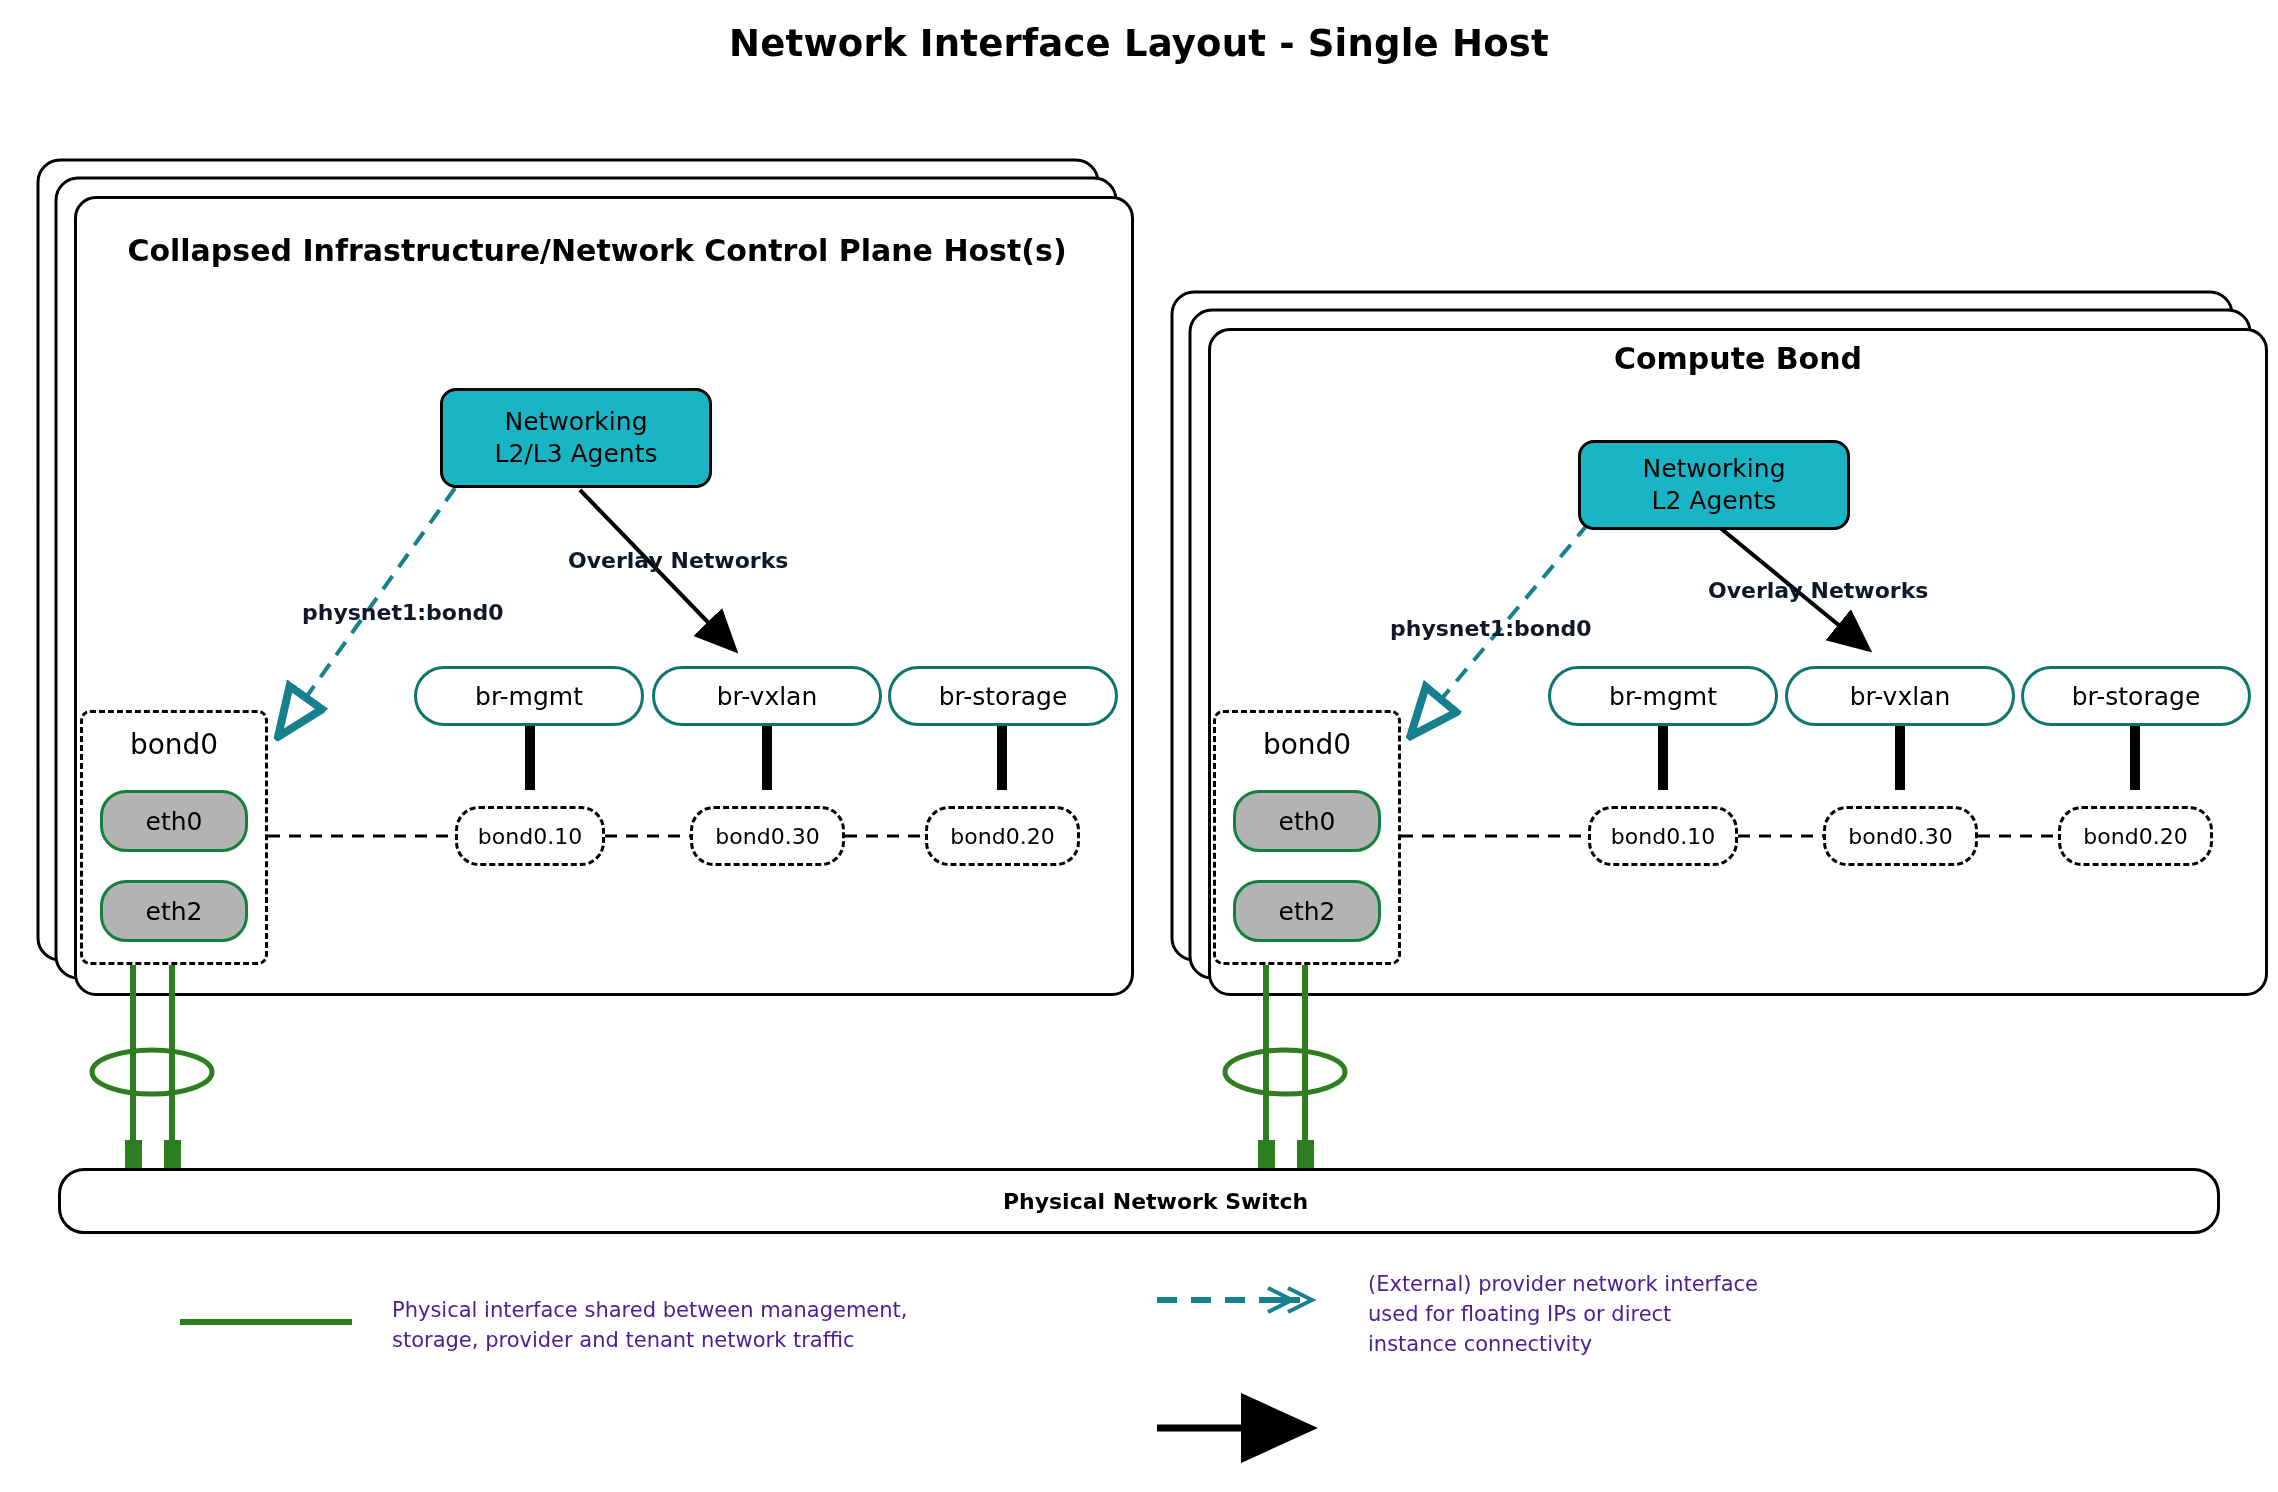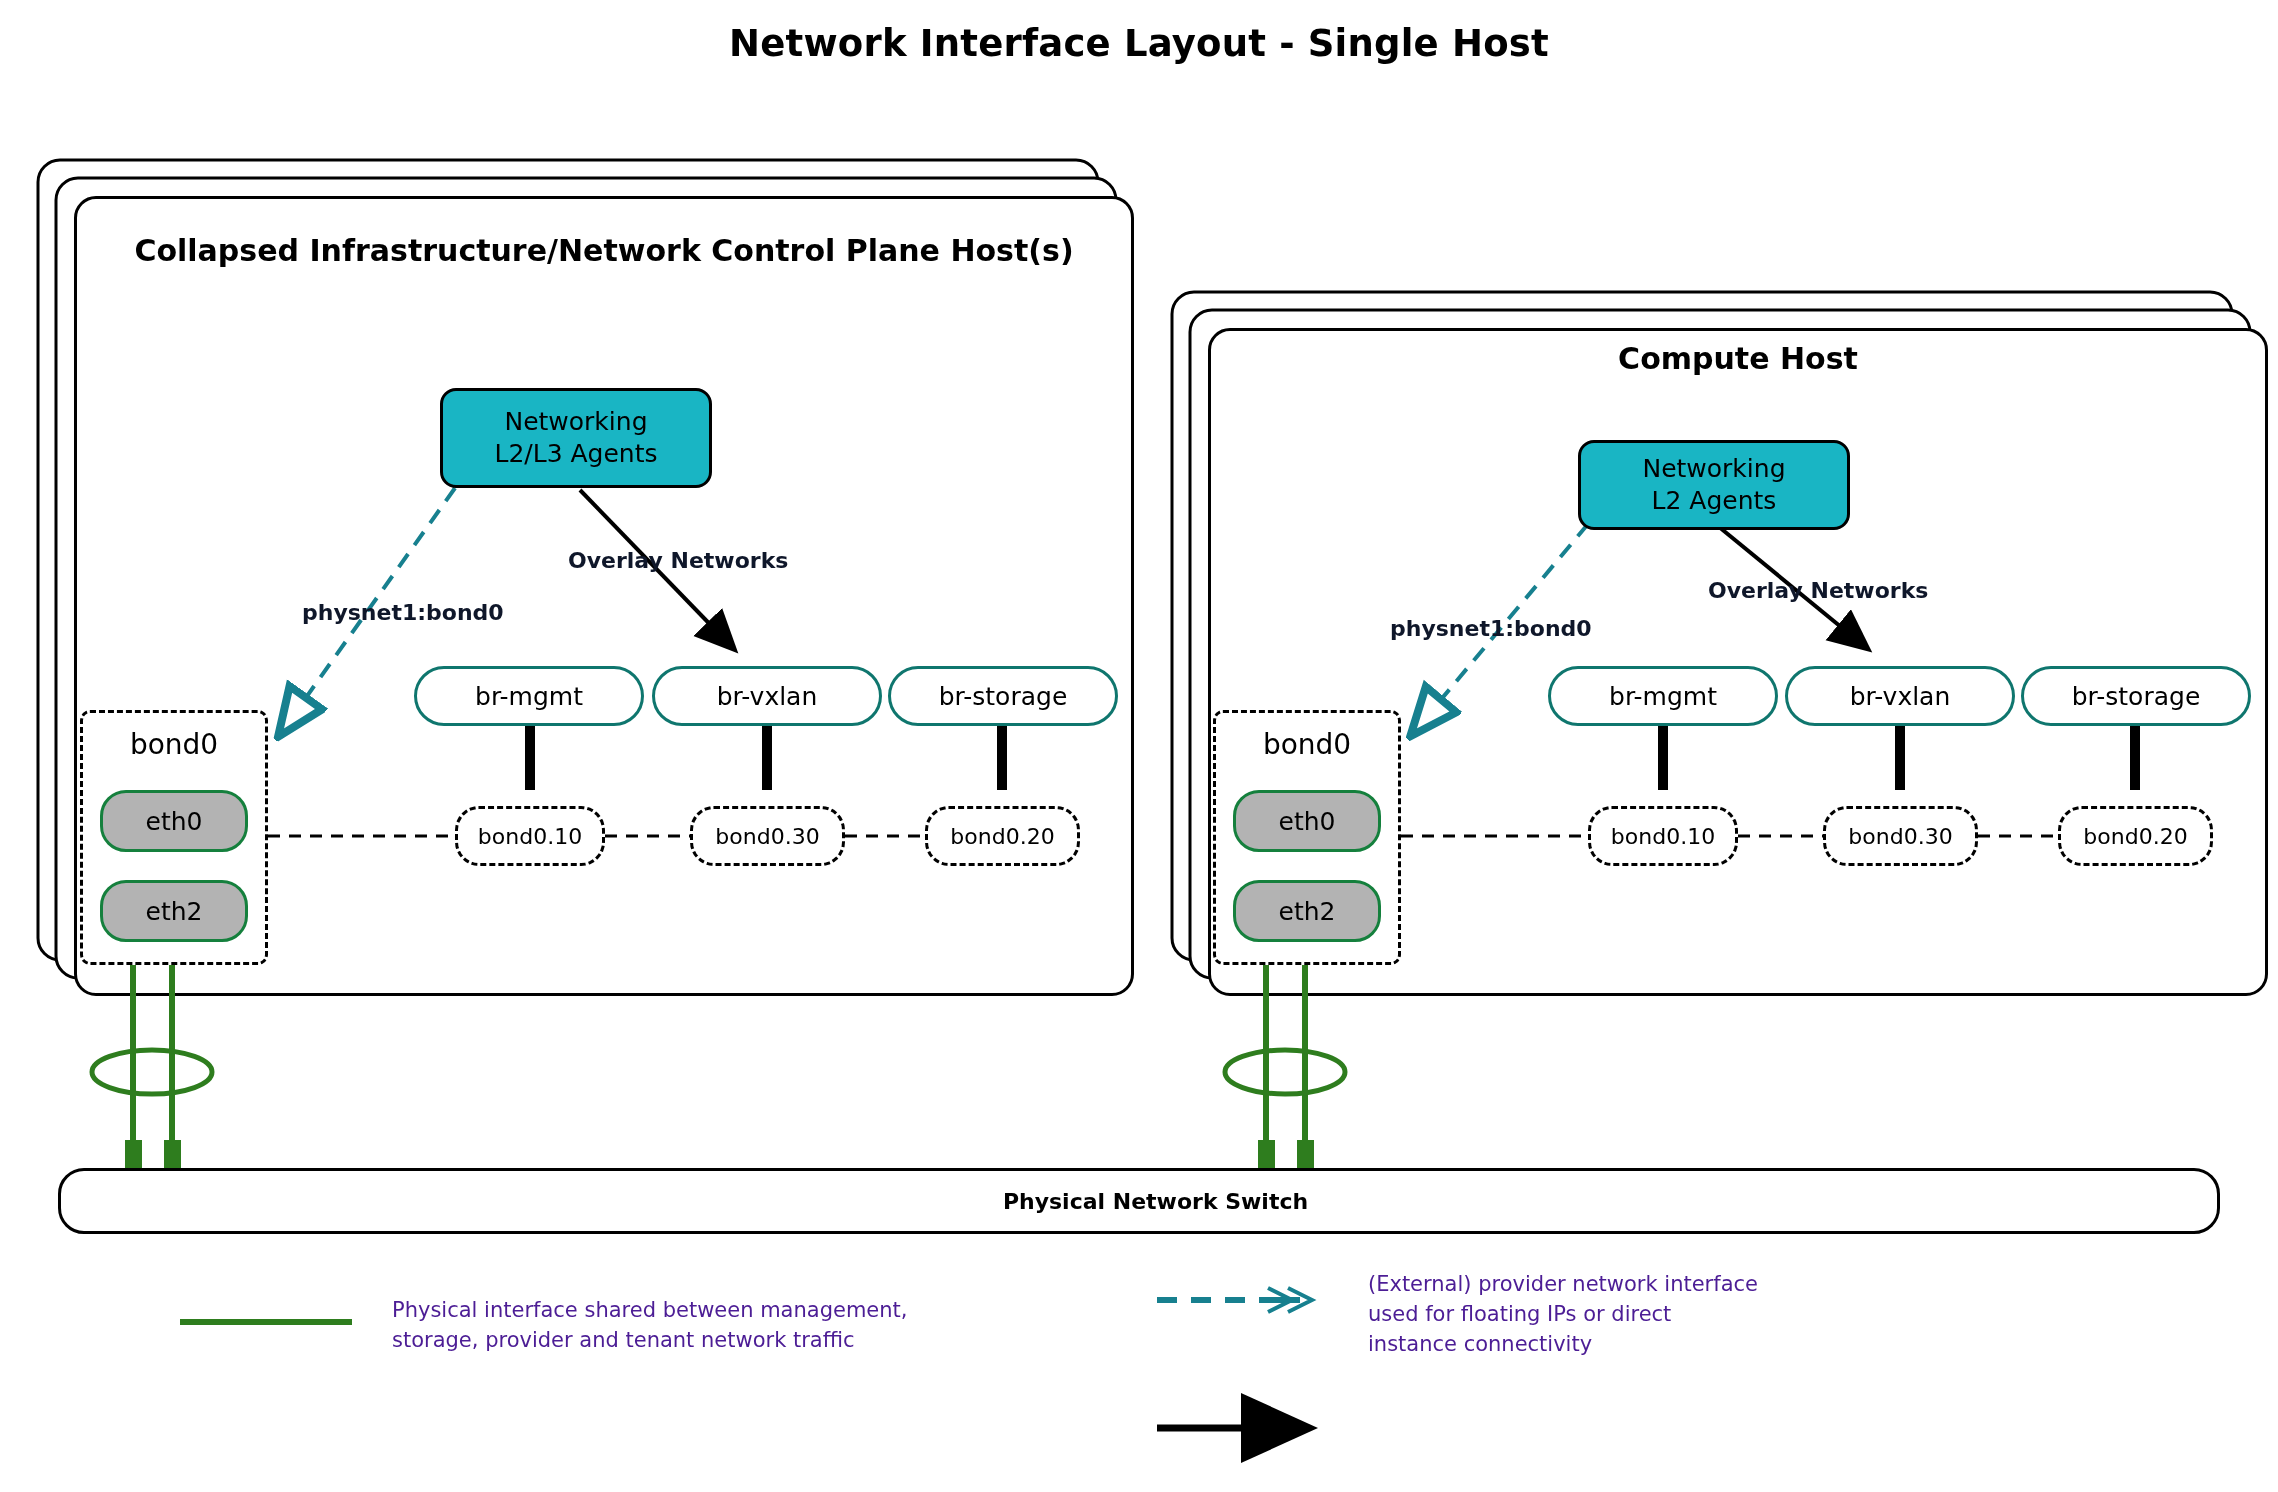--- a/index.html
+++ b/index.html
@@ -188,25 +188,25 @@
       <rect x="38" y="160" width="1060" height="800" rx="22"></rect>
       <rect x="56" y="178" width="1060" height="800" rx="22"></rect>
     </g>
     <g stroke="#000" stroke-width="3" fill="#ffffff">
       <rect x="1172" y="292" width="1060" height="668" rx="22"></rect>
       <rect x="1190" y="310" width="1060" height="668" rx="22"></rect>
     </g>
   </svg>
 
   <div class="host-box" style="left:74px; top:196px; width:1060px; height:800px;"></div>
-  <div class="host-title" style="left:124px; top:232px; width:960px;">Collapsed Infrastructure/Network
+  <div class="host-title" style="left:117px; top:232px; width:960px;">Collapsed Infrastructure/Network
 Control Plane Host(s)</div>
 
   <div class="host-box" style="left:1208px; top:328px; width:1060px; height:668px;"></div>
-  <div class="host-title" style="left:1258px; top:340px; width:960px;">Compute Host</div>
+  <div class="host-title" style="left:1258px; top:340px; width:960px;">Compute Bond</div>
 
   <svg class="layer" viewBox="0 0 2278 1492">
 
     <path d="M455,488 L285,727" stroke="#17808F" stroke-width="4" stroke-dasharray="16,11" fill="none" marker-end="url(#arrow-teal-open)"></path>
 
     <path d="M580,490 L730,645" stroke="#000" stroke-width="4" fill="none" marker-end="url(#arrow-black)"></path>
 
     <rect x="525" y="720" width="10" height="70" fill="#000"></rect>
     <rect x="762" y="720" width="10" height="70" fill="#000"></rect>
     <rect x="997" y="720" width="10" height="70" fill="#000"></rect>

